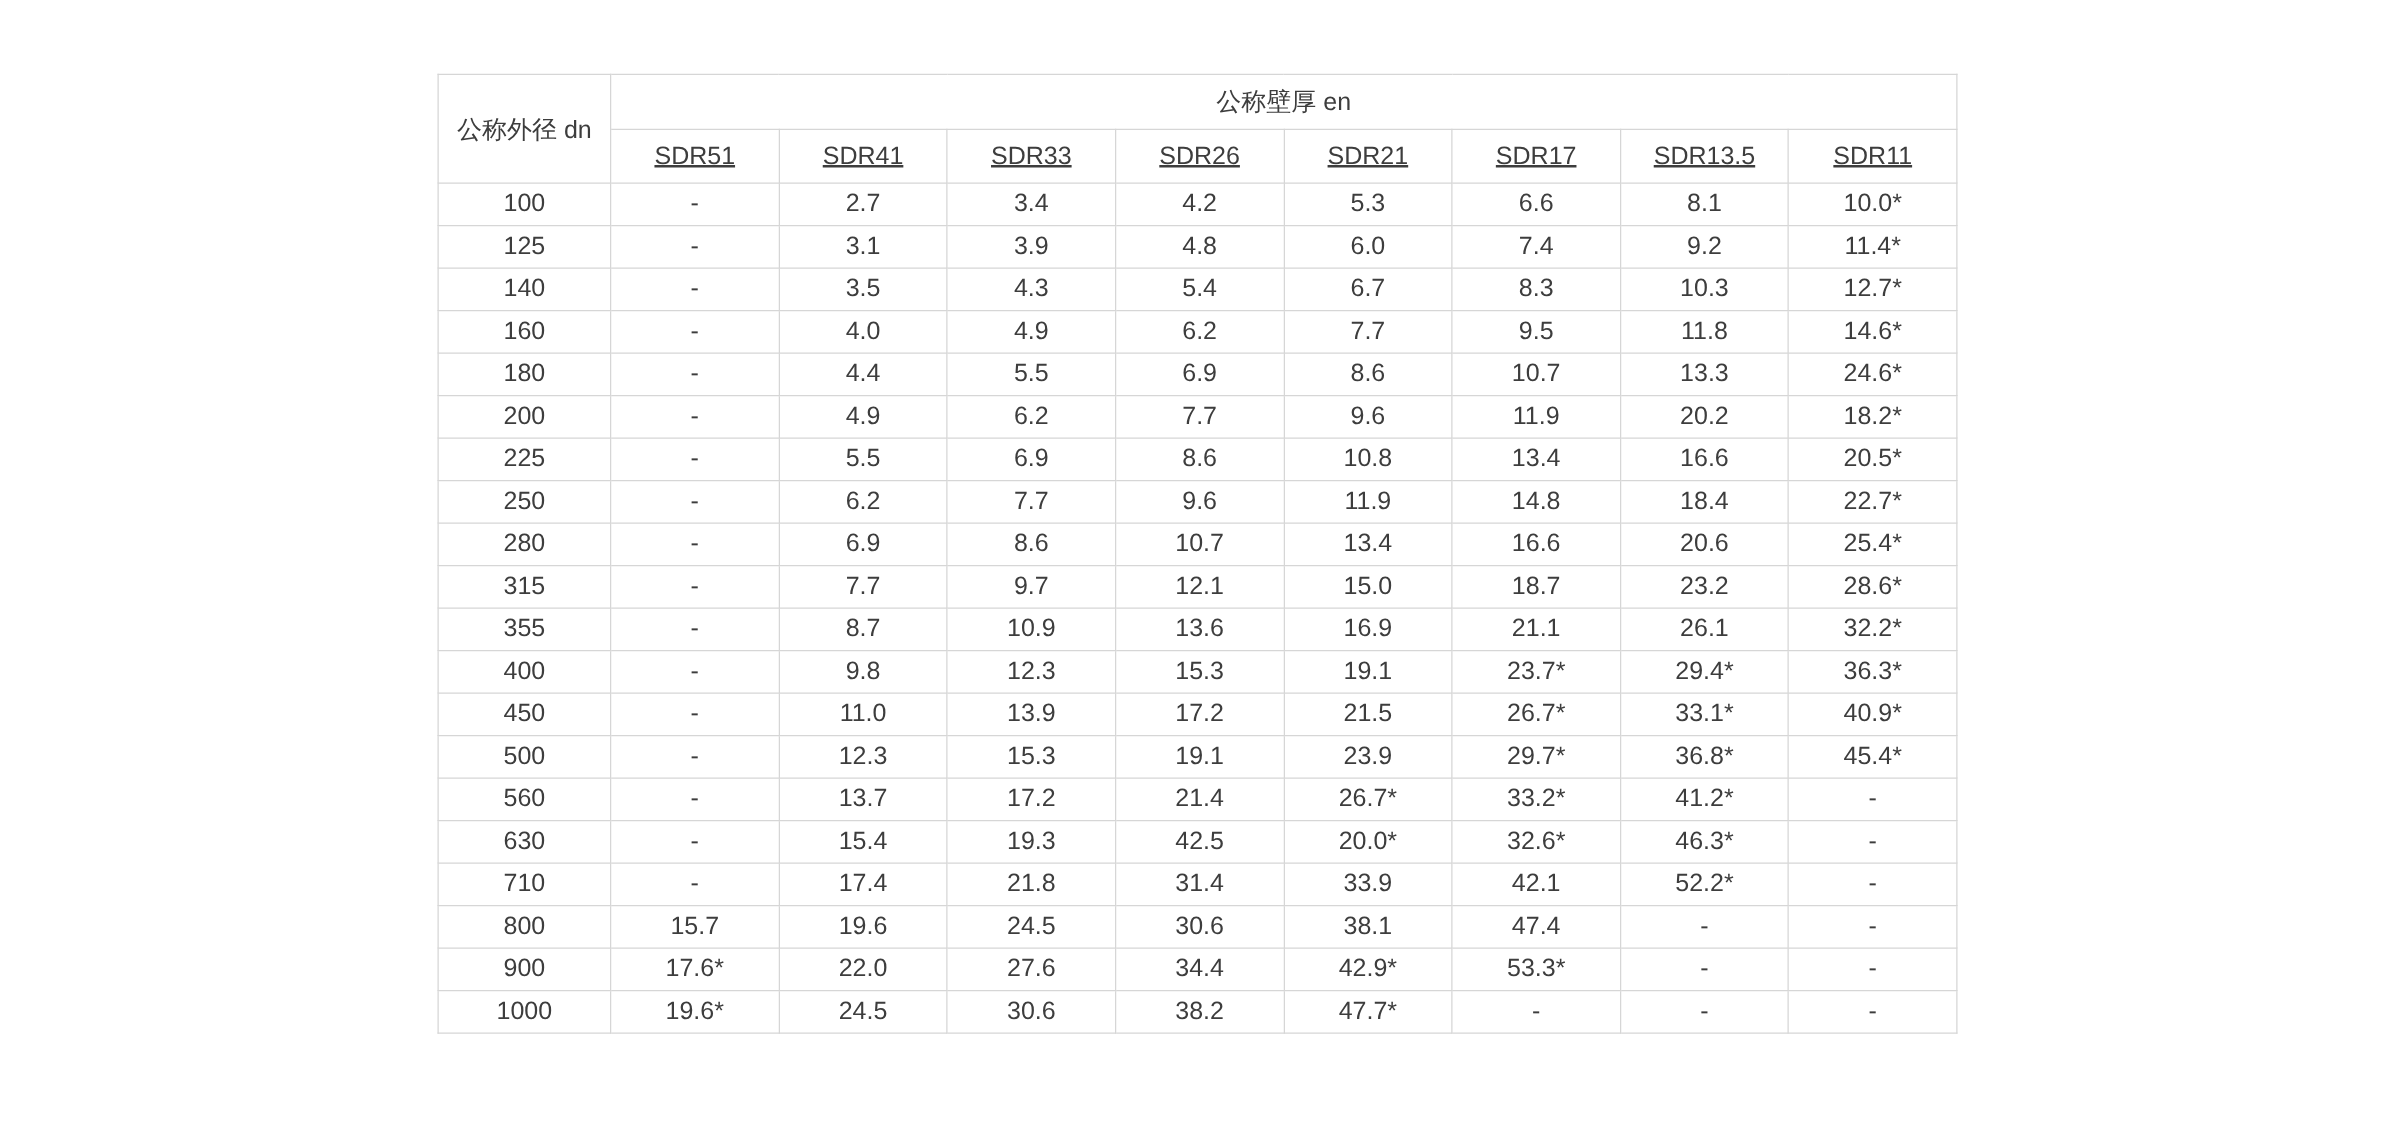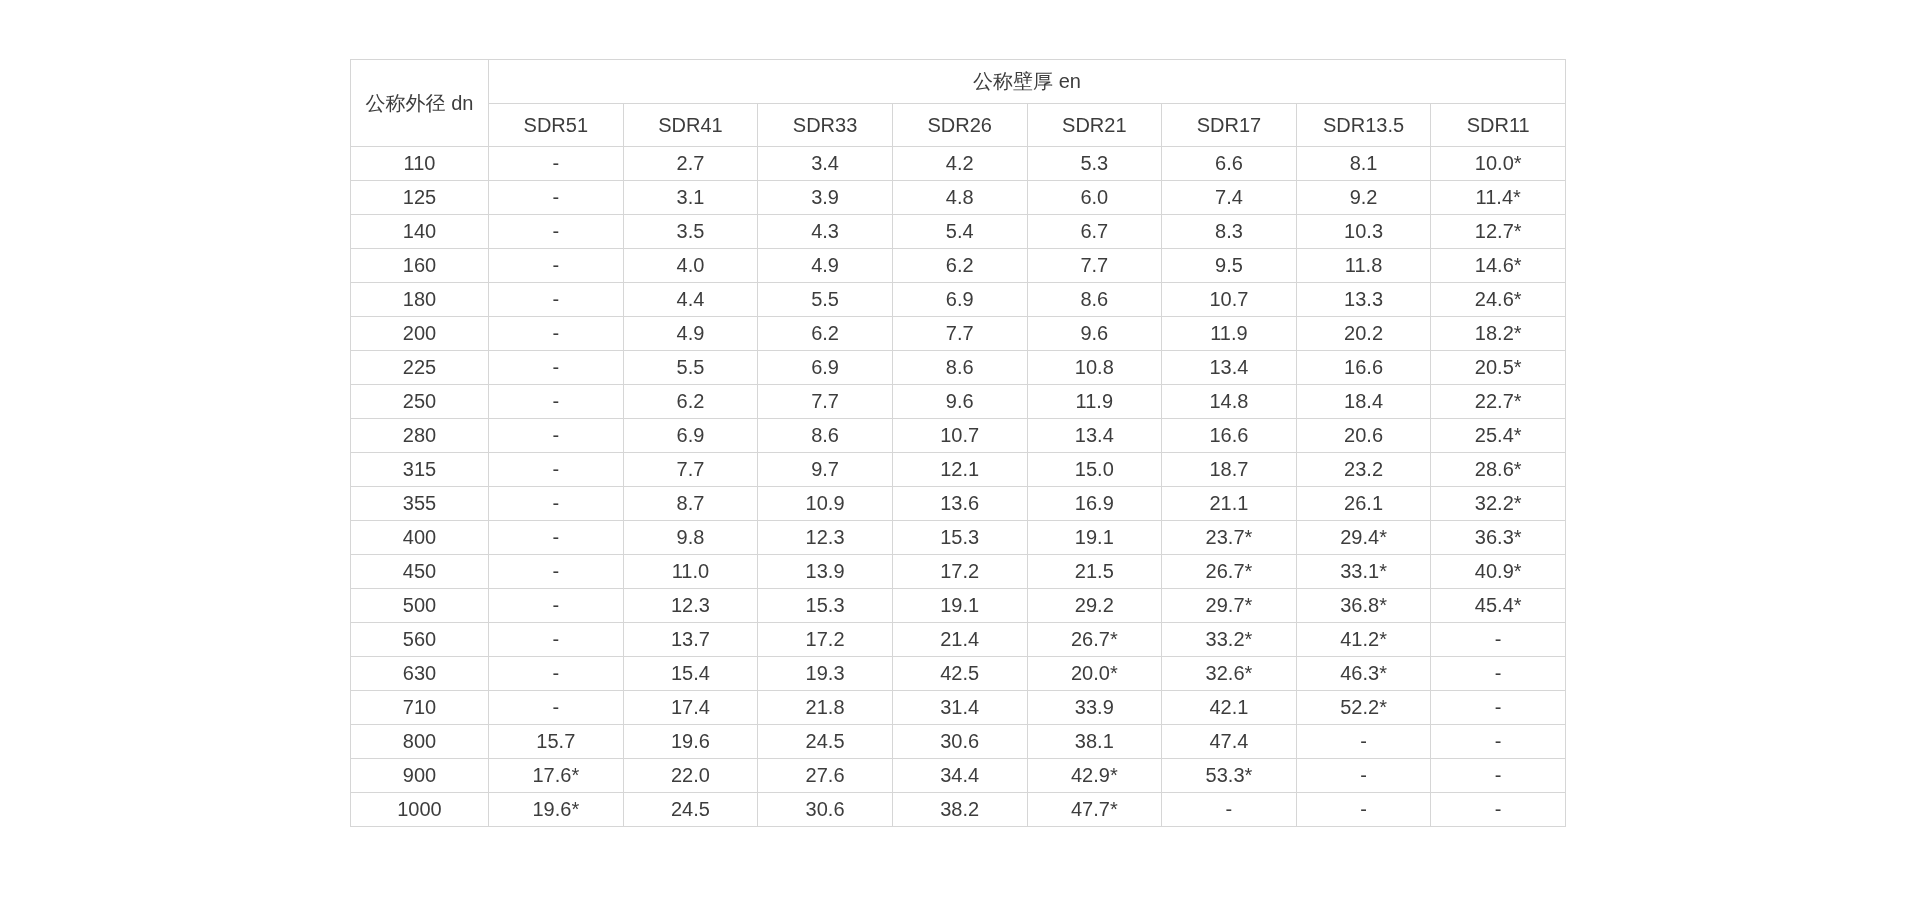--- a/index.html
+++ b/index.html
@@ -33,21 +33,21 @@
     text-align: center;
     vertical-align: middle;
     color: #3d3d3d;
     font-size: 20px;
     font-weight: 400;
     padding: 0;
     overflow: hidden;
     white-space: nowrap;
   }
   table.spec-table thead tr.group-row th { height: 43px; }
-  table.spec-table thead tr.sdr-row th   { height: 42px; }
+  table.spec-table thead tr.sdr-row th   { height: 42px; text-decoration: underline; }
   table.spec-table tbody td              { height: 33px; }
   col.dn-col { width: 138px; }
 </style>
 </head>
 <body>
 
 <div class="page">
   <table class="spec-table">
     <colgroup>
       <col class="dn-col">
@@ -71,21 +71,21 @@
           <th>SDR33</th>
           <th>SDR26</th>
           <th>SDR21</th>
           <th>SDR17</th>
           <th>SDR13.5</th>
           <th>SDR11</th>
         </tr>
     </thead>
     <tbody id="table-body">
         <tr>
-          <td>110</td>
+          <td>100</td>
           <td>-</td>
           <td>2.7</td>
           <td>3.4</td>
           <td>4.2</td>
           <td>5.3</td>
           <td>6.6</td>
           <td>8.1</td>
           <td>10.0*</td>
         </tr>
         <tr>
@@ -219,21 +219,21 @@
           <td>26.7*</td>
           <td>33.1*</td>
           <td>40.9*</td>
         </tr>
         <tr>
           <td>500</td>
           <td>-</td>
           <td>12.3</td>
           <td>15.3</td>
           <td>19.1</td>
-          <td>29.2</td>
+          <td>23.9</td>
           <td>29.7*</td>
           <td>36.8*</td>
           <td>45.4*</td>
         </tr>
         <tr>
           <td>560</td>
           <td>-</td>
           <td>13.7</td>
           <td>17.2</td>
           <td>21.4</td>

